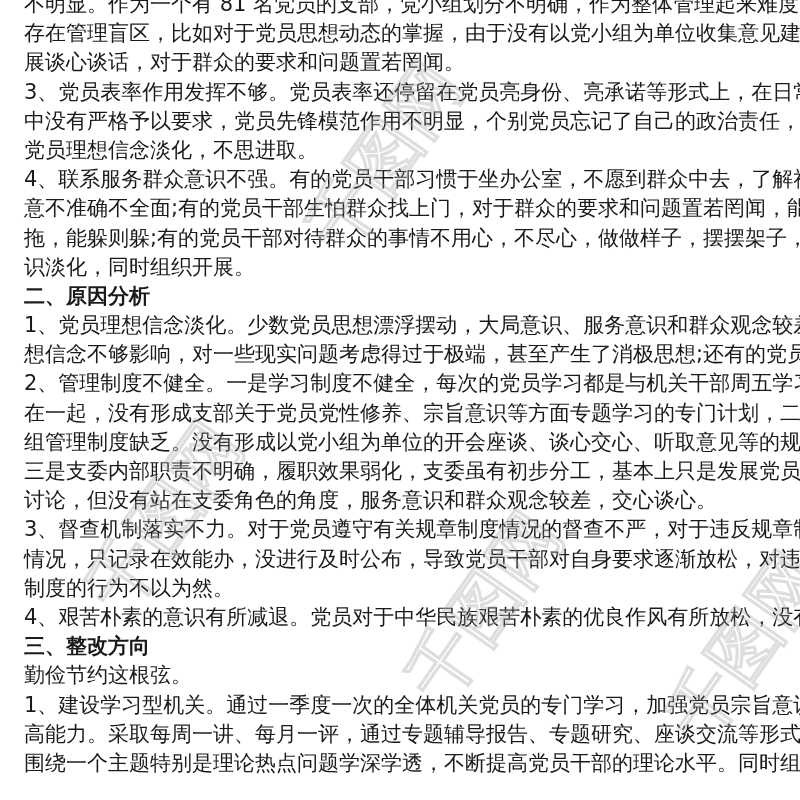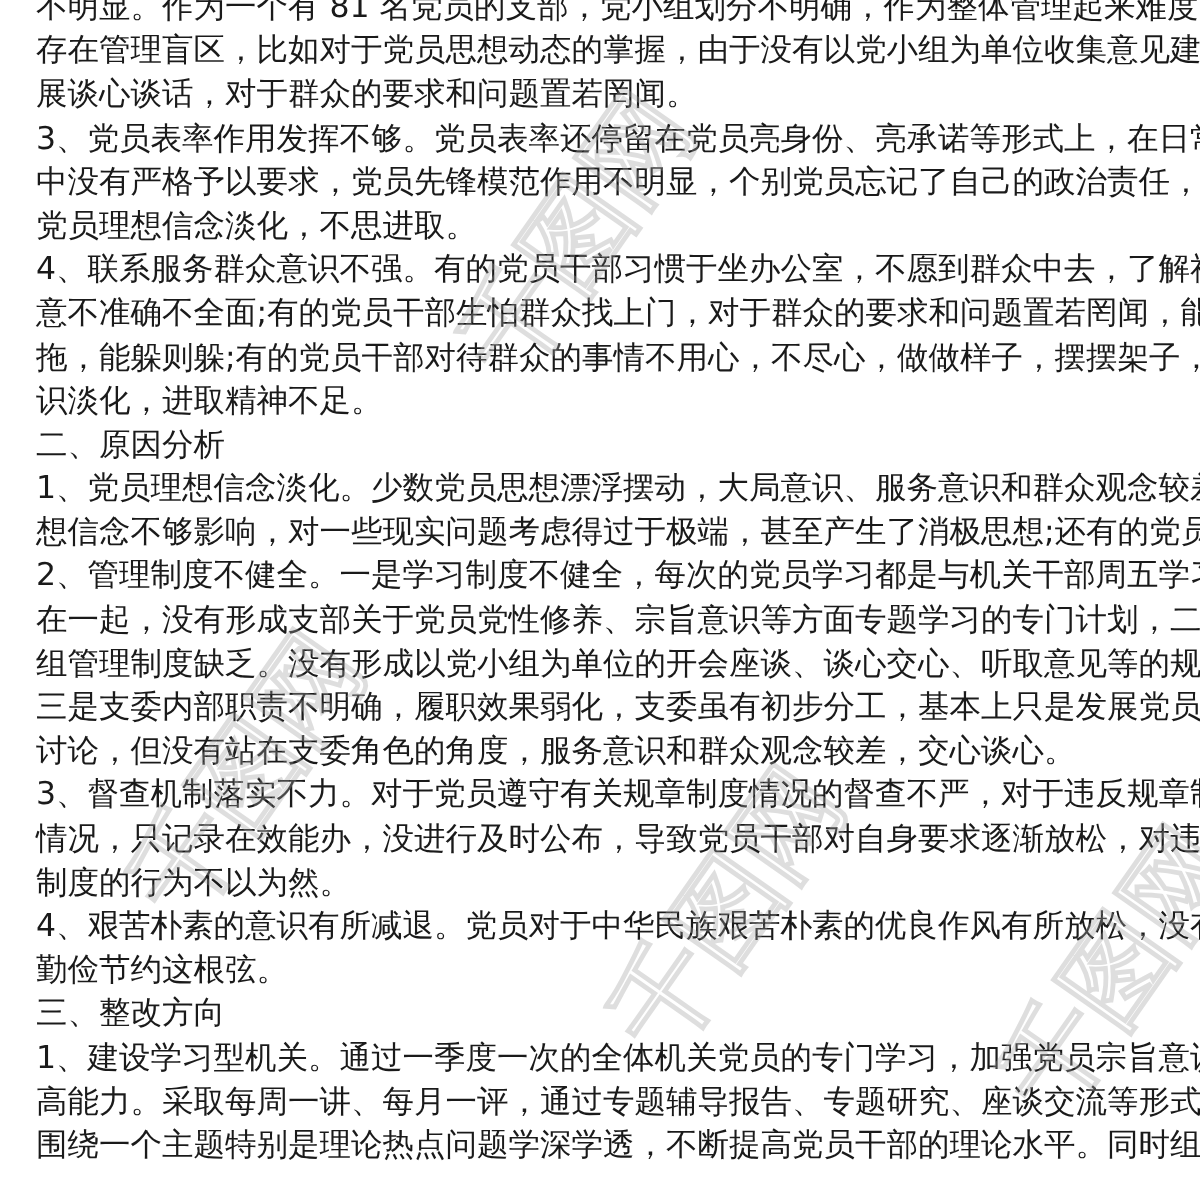--- a/index.html
+++ b/index.html
@@ -27,21 +27,21 @@
       font-size: 21px;
       white-space: nowrap;
       text-align: justify;
       text-align-last: justify;
       letter-spacing: 0px;
     }
     .line.last {
       text-align-last: left;
     }
     .heading {
-      font-weight: normal;
+      font-weight: bold;
       text-align-last: left;
     }
     .watermark {
       position: absolute;
       font-size: 70px;
       font-weight: bold;
       color: transparent;
       -webkit-text-stroke: 1px rgba(160,160,160,0.35);
       transform: rotate(-55deg);
       pointer-events: none;
@@ -54,35 +54,35 @@
 <div class="doc" id="doc">
     <div class="line">不明显。作为一个有 81 名党员的支部，党小组划分不明确，作为整体管理起来难度更大，</div>
     <div class="line">存在管理盲区，比如对于党员思想动态的掌握，由于没有以党小组为单位收集意见建议，开</div>
     <div class="line last">展谈心谈话，对于群众的要求和问题置若罔闻。</div>
     <div class="line">3、党员表率作用发挥不够。党员表率还停留在党员亮身份、亮承诺等形式上，在日常工作</div>
     <div class="line">中没有严格予以要求，党员先锋模范作用不明显，个别党员忘记了自己的政治责任，把自己</div>
     <div class="line last">党员理想信念淡化，不思进取。</div>
     <div class="line">4、联系服务群众意识不强。有的党员干部习惯于坐办公室，不愿到群众中去，了解社情民</div>
     <div class="line">意不准确不全面;有的党员干部生怕群众找上门，对于群众的要求和问题置若罔闻，能拖则</div>
     <div class="line">拖，能躲则躲;有的党员干部对待群众的事情不用心，不尽心，做做样子，摆摆架子，宗旨意</div>
-    <div class="line last">识淡化，进取精神不足。</div>
+    <div class="line last">识淡化，同时组织开展。</div>
     <div class="line heading last">二、原因分析</div>
     <div class="line">1、党员理想信念淡化。少数党员思想漂浮摆动，大局意识、服务意识和群众观念较差，理</div>
     <div class="line">想信念不够影响，对一些现实问题考虑得过于极端，甚至产生了消极思想;还有的党员责任</div>
     <div class="line">2、管理制度不健全。一是学习制度不健全，每次的党员学习都是与机关干部周五学习混合</div>
     <div class="line">在一起，没有形成支部关于党员党性修养、宗旨意识等方面专题学习的专门计划，二是党小</div>
     <div class="line">组管理制度缺乏。没有形成以党小组为单位的开会座谈、谈心交心、听取意见等的规范流程。</div>
     <div class="line">三是支委内部职责不明确，履职效果弱化，支委虽有初步分工，基本上只是发展党员时一起</div>
     <div class="line last">讨论，但没有站在支委角色的角度，服务意识和群众观念较差，交心谈心。</div>
     <div class="line">3、督查机制落实不力。对于党员遵守有关规章制度情况的督查不严，对于违反规章制度的</div>
     <div class="line">情况，只记录在效能办，没进行及时公布，导致党员干部对自身要求逐渐放松，对违反规章</div>
     <div class="line last">制度的行为不以为然。</div>
     <div class="line">4、艰苦朴素的意识有所减退。党员对于中华民族艰苦朴素的优良作风有所放松，没有绷紧</div>
+    <div class="line heading last">三、整改方向</div>
     <div class="line last">勤俭节约这根弦。</div>
-    <div class="line heading last">三、整改方向</div>
     <div class="line">1、建设学习型机关。通过一季度一次的全体机关党员的专门学习，加强党员宗旨意识，提</div>
     <div class="line">高能力。采取每周一讲、每月一评，通过专题辅导报告、专题研究、座谈交流等形式，每次</div>
     <div class="line">围绕一个主题特别是理论热点问题学深学透，不断提高党员干部的理论水平。同时组织开展</div>
   </div>
 
 <div class="watermark" style="left:280px; top:110px;">千图网</div>
 <div class="watermark" style="left:60px; top:470px;">千图网</div>
 <div class="watermark" style="left:380px; top:560px;">千图网</div>
 <div class="watermark" style="left:640px; top:600px;">千图网</div>
 

